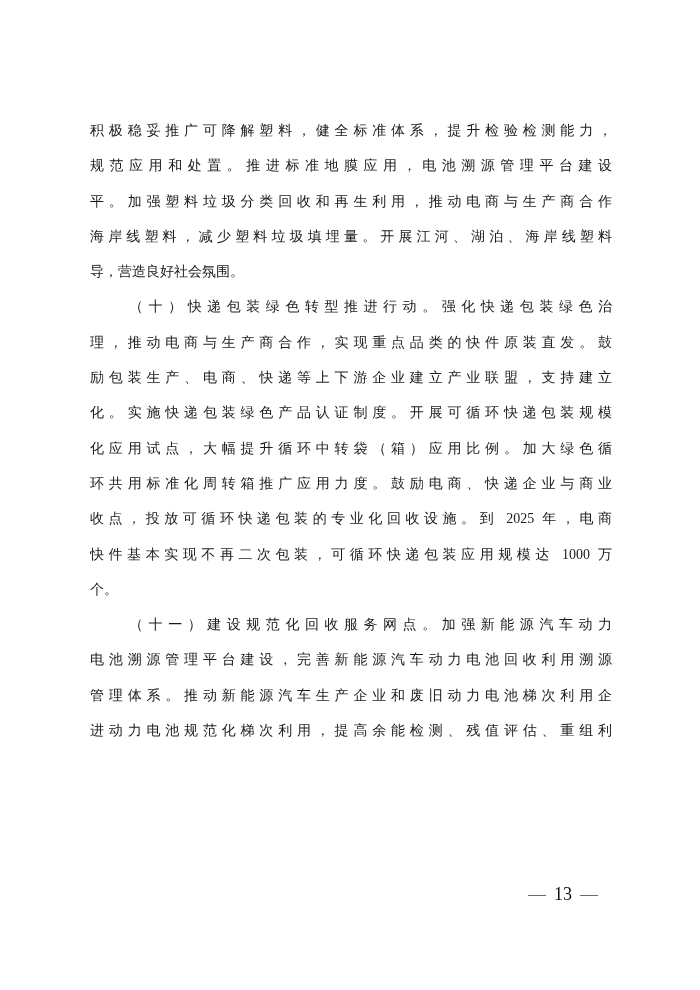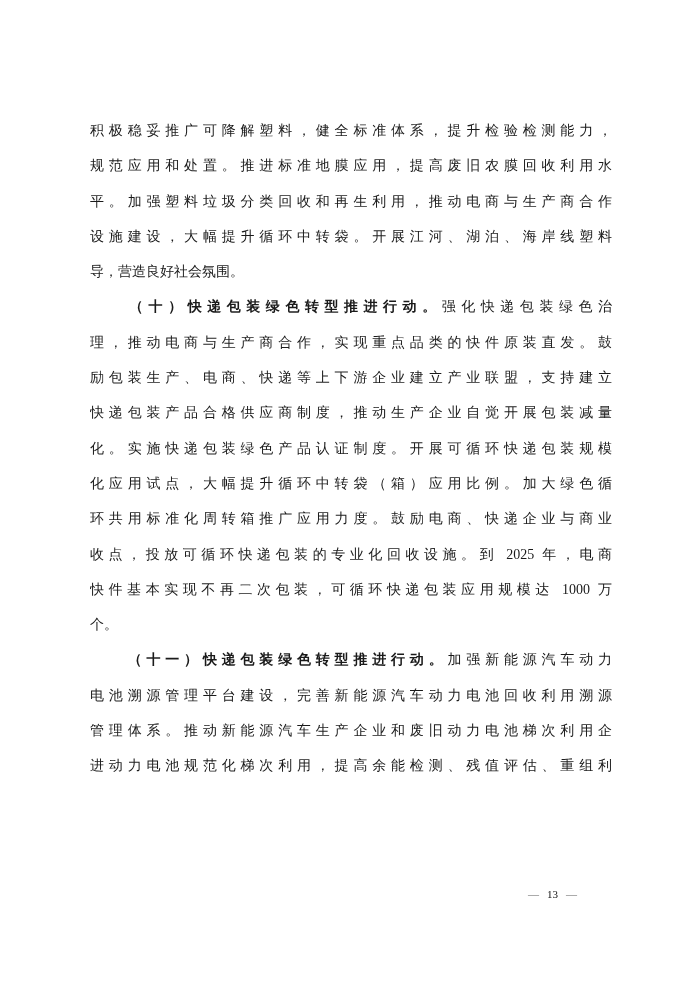--- a/index.html
+++ b/index.html
@@ -30,27 +30,27 @@
     height: 35.3px;
     white-space: pre-wrap;
     text-align: justify;
     text-align-last: justify;
     overflow: hidden;
   }
   .line.short {
     text-align: right;
     text-align-last: left;
   }
-  .b { font-weight: 700; }
+  .b { font-weight: 400; }
   .r { font-weight: 400; }
   .footer {
     position: absolute;
     top: 884px;
     left: 527px;
-    font-size: 11px;
+    font-size: 18px;
     line-height: 20px;
     white-space: nowrap;
     color: #222;
   }
   .footer .dash {
     color: #666;
     padding: 0 1px;
   }
   .footer .pagenum {
     color: #111;
@@ -58,39 +58,38 @@
   }
 </style>
 </head>
 <body>
 
 <div class="page">
 
   <div class="doc-body">
       <div class="para">
         <div class="line"><span class="r">积极稳妥推广可降解塑料，健全标准体系，提升检验检测能力，</span></div>
-        <div class="line"><span class="r">规范应用和处置。推进标准地膜应用，提高废旧农膜回收利用水</span></div>
+        <div class="line"><span class="r">规范应用和处置。推进标准地膜应用，电池溯源管理平台建设</span></div>
         <div class="line"><span class="r">平。加强塑料垃圾分类回收和再生利用，推动电商与生产商合作</span></div>
-        <div class="line"><span class="r">设施建设，大幅提升循环中转袋。开展江河、湖泊、海岸线塑料</span></div>
+        <div class="line"><span class="r">海岸线塑料，减少塑料垃圾填埋量。开展江河、湖泊、海岸线塑料</span></div>
         <div class="line short"><span class="r">导，营造良好社会氛围。</span></div>
       </div>
       <div class="para">
         <div class="line"><span class="r">　　</span><span class="b">（十）快递包装绿色转型推进行动。</span><span class="r">强化快递包装绿色治</span></div>
         <div class="line"><span class="r">理，推动电商与生产商合作，实现重点品类的快件原装直发。鼓</span></div>
         <div class="line"><span class="r">励包装生产、电商、快递等上下游企业建立产业联盟，支持建立</span></div>
-        <div class="line"><span class="r">快递包装产品合格供应商制度，推动生产企业自觉开展包装减量</span></div>
         <div class="line"><span class="r">化。实施快递包装绿色产品认证制度。开展可循环快递包装规模</span></div>
         <div class="line"><span class="r">化应用试点，大幅提升循环中转袋（箱）应用比例。加大绿色循</span></div>
         <div class="line"><span class="r">环共用标准化周转箱推广应用力度。鼓励电商、快递企业与商业</span></div>
         <div class="line"><span class="r">收点，投放可循环快递包装的专业化回收设施。到 2025 年，电商</span></div>
         <div class="line"><span class="r">快件基本实现不再二次包装，可循环快递包装应用规模达 1000 万</span></div>
         <div class="line short"><span class="r">个。</span></div>
       </div>
       <div class="para">
-        <div class="line"><span class="r">　　</span><span class="b">（十一）快递包装绿色转型推进行动。</span><span class="r">加强新能源汽车动力</span></div>
+        <div class="line"><span class="r">　　</span><span class="b">（十一）建设规范化回收服务网点。</span><span class="r">加强新能源汽车动力</span></div>
         <div class="line"><span class="r">电池溯源管理平台建设，完善新能源汽车动力电池回收利用溯源</span></div>
         <div class="line"><span class="r">管理体系。推动新能源汽车生产企业和废旧动力电池梯次利用企</span></div>
         <div class="line"><span class="r">进动力电池规范化梯次利用，提高余能检测、残值评估、重组利</span></div>
       </div>
     </div>
 
   <div class="footer">
     <span class="dash">—</span><span class="pagenum">13</span><span class="dash">—</span>
   </div>
 

